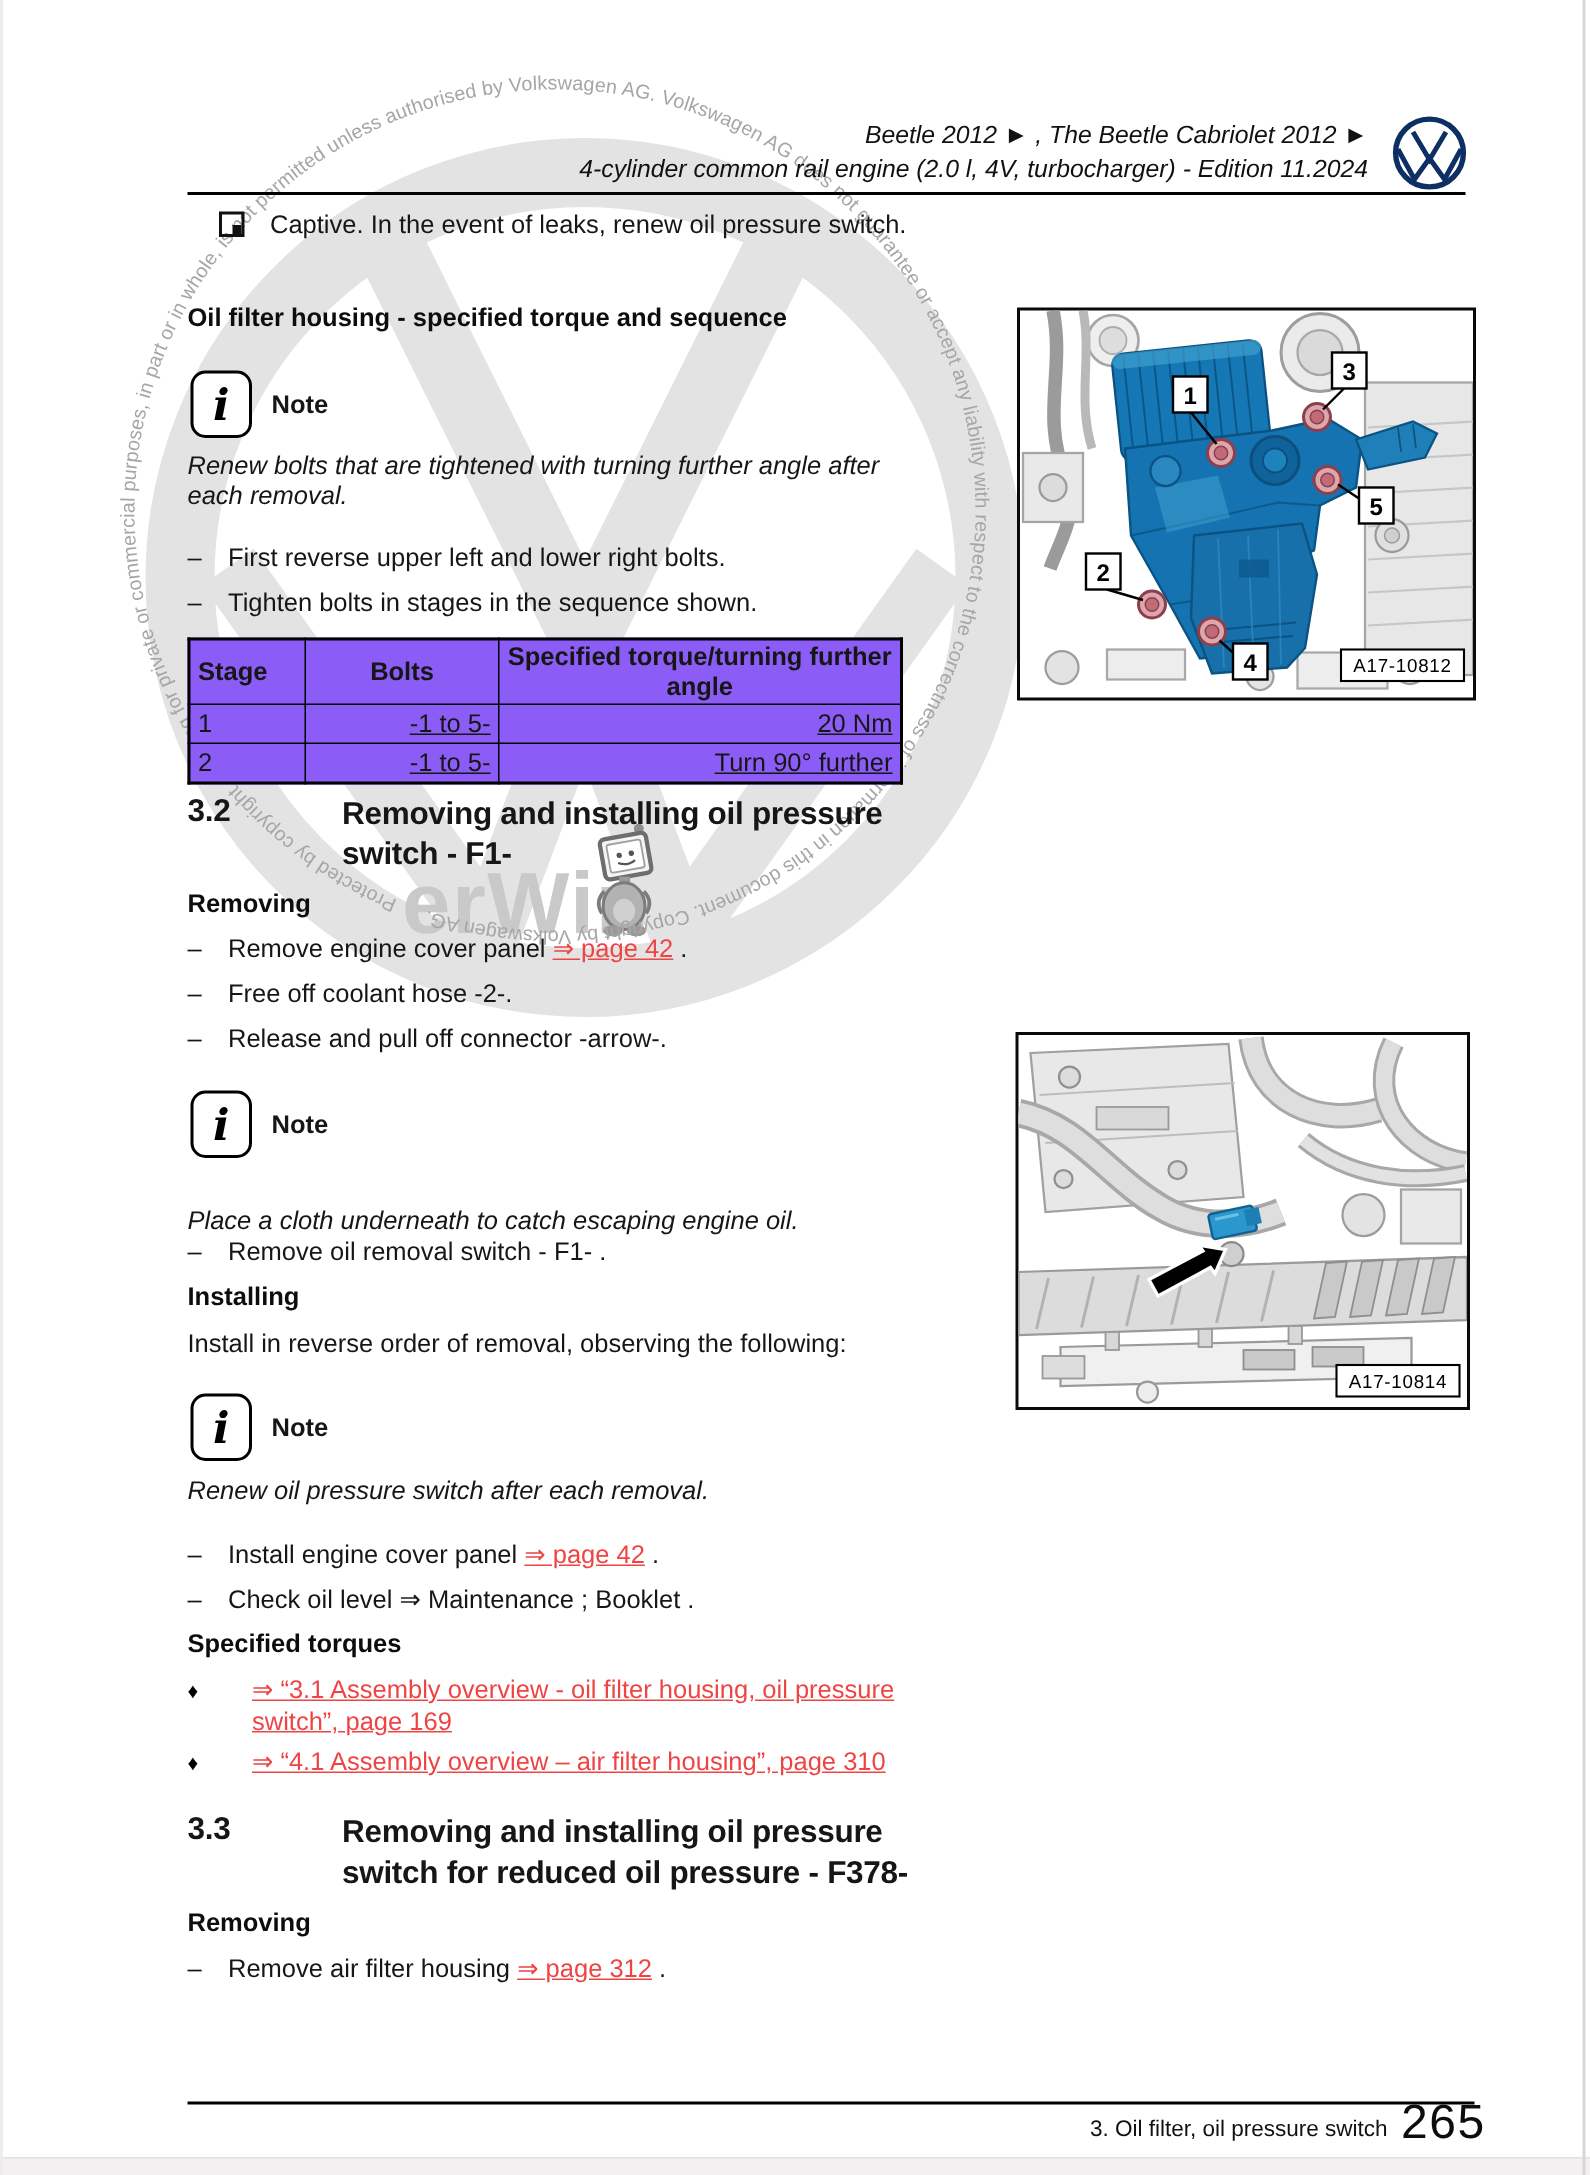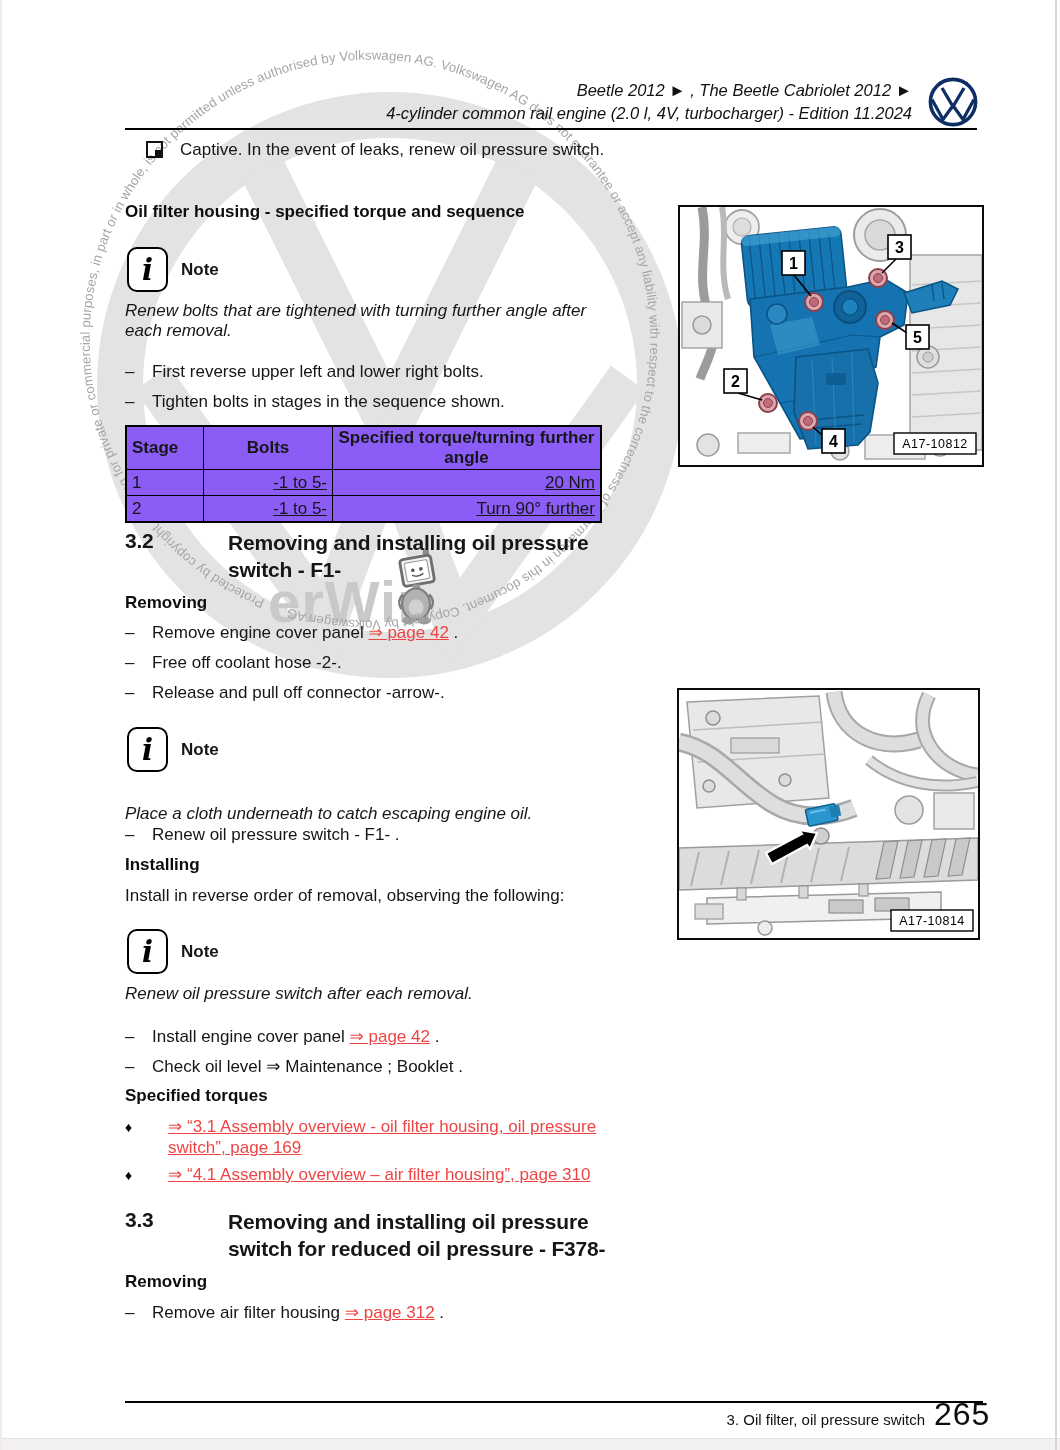--- a/index.html
+++ b/index.html
@@ -169,21 +169,21 @@
   </div>
 
   <div class="note" style="top:727px">
     <span class="note-icon">i</span>
     <span class="note-label">Note</span>
   </div>
   <div class="italic-note" style="top:804px">Place a cloth underneath to catch escaping engine oil.</div>
 
   <div class="step" style="top:824px">
     <span class="dash">–</span>
-    <span>Renew oil pressure switch - F1- .</span>
+    <span>Remove oil removal switch - F1- .</span>
   </div>
 
   <div class="h-bold" style="top:855px">Installing</div>
   <div class="body-par" style="top:885px">Install in reverse order of removal, observing the following:</div>
 
   <div class="note" style="top:929px">
     <span class="note-icon">i</span>
     <span class="note-label">Note</span>
   </div>
   <div class="italic-note" style="top:984px">Renew oil pressure switch after each removal.</div>

